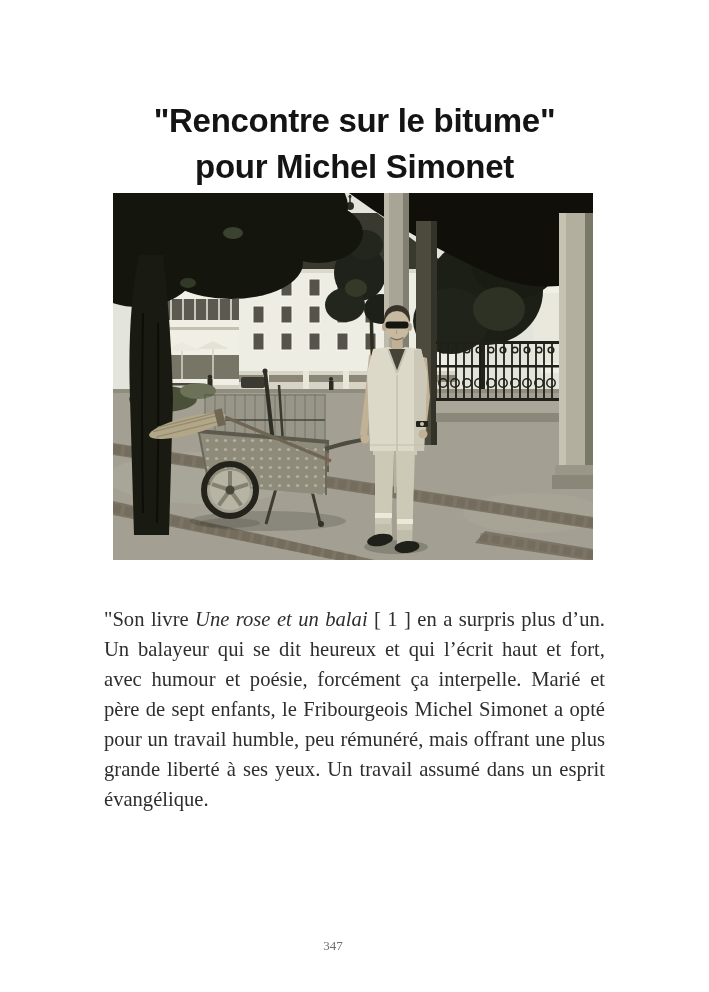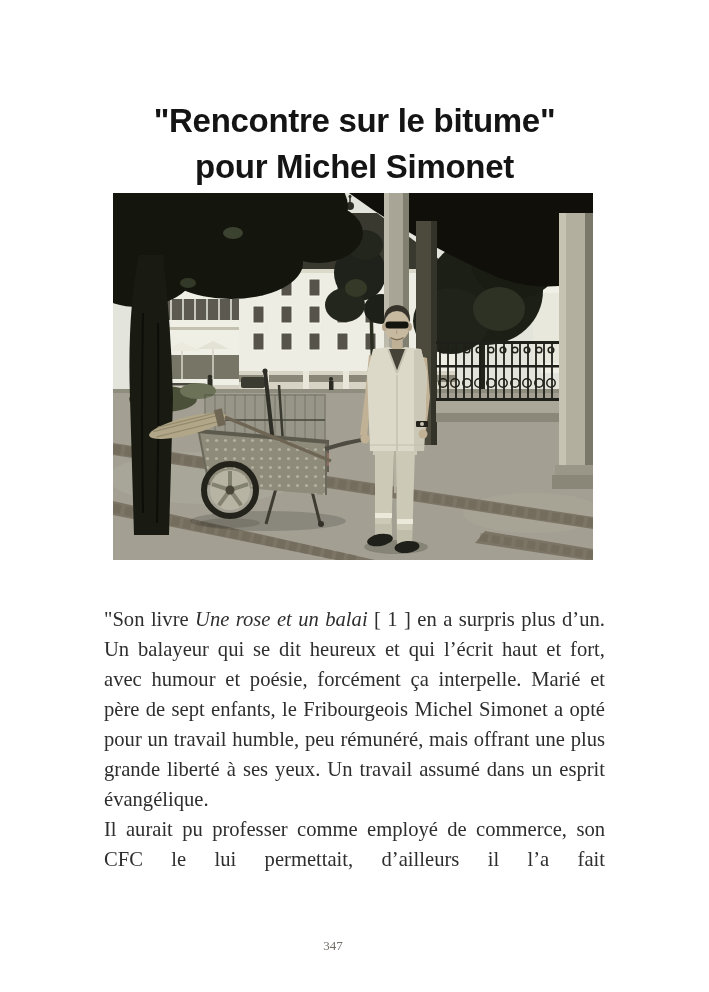--- a/index.html
+++ b/index.html
@@ -258,18 +258,17 @@
         <ellipse cx="296.5" cy="134" rx="2.5" ry="4" fill="#b6a78e"></ellipse>
         <rect x="272.5" y="128.5" width="23" height="7" rx="3.2" fill="#15150f"></rect>
         <line x1="284" y1="137" x2="283.3" y2="141" stroke="#ab9a80" stroke-width="1"></line>
         <path d="M277.5,144.5 Q284,149 290.5,144.5" stroke="#7d6d55" stroke-width="1.3" fill="none"></path>
       </g>
     </svg>
   </figure>
 
   <div class="bodytext">
     <p><span>"Son livre </span><em>Une rose et un balai</em><span> [ 1 ] en a surpris plus d’un. Un balayeur qui se dit heureux et qui l’écrit haut et fort, avec humour et poésie, forcément ça interpelle. Marié et père de sept enfants, le Fribourgeois Michel Simonet a opté pour un travail humble, peu rémunéré, mais offrant une plus grande liberté à ses yeux. Un travail assumé dans un esprit évangélique.</span></p>
-    <p class="cont">Il aurait pu professer comme employé de commerce, son CFC le lui permettait, d’ailleurs il l’a fait</p>
   </div>
 
   <div class="pagenum">347</div>
 
 </div>
 
 </body></html>

